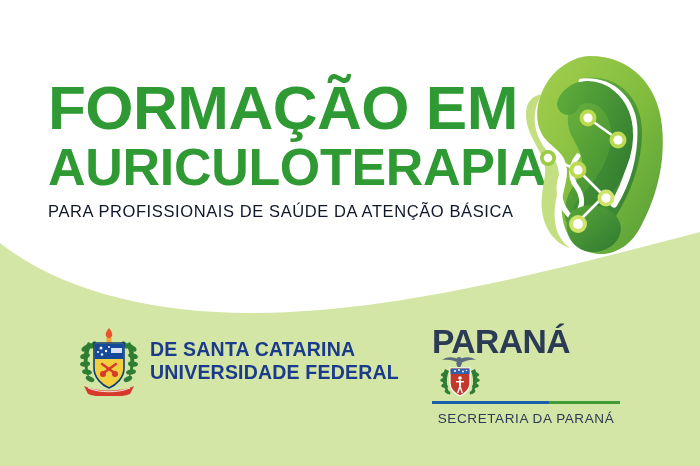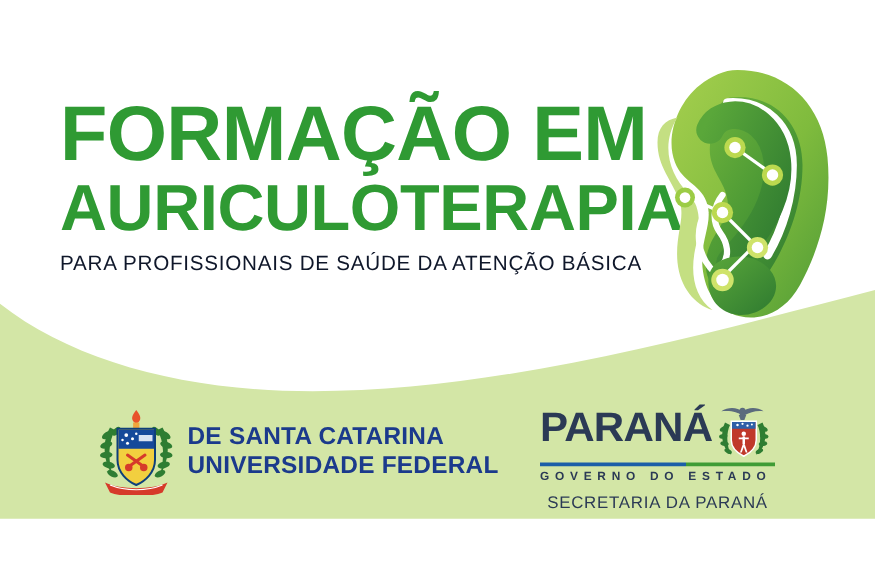--- a/index.html
+++ b/index.html
@@ -4,21 +4,21 @@
 <style>
   html,body{margin:0;padding:0;}
   body{
     width:700px;height:466px;
     background:#ffffff;
     font-family:"Liberation Sans", sans-serif;
     overflow:hidden;
   }
   .banner{
     position:relative;
-    width:700px;height:415px;
+    width:700px;height:466px;
     background:#ffffff;
     overflow:hidden;
   }
   
   .wave-layer{
     position:absolute;left:0;top:0;width:700px;height:466px;
   }
   .wave-layer svg{display:block;width:700px;height:466px;}
 
   
@@ -83,21 +83,21 @@
     white-space:nowrap;
   }
 
   .parana-logo{
     position:absolute;
     left:432px;top:14px;
     width:200px;
   }
   .parana-top{
     position:relative;
-    display:flex;align-items:flex-start;
+    display:flex;align-items:flex-start;flex-direction:column;
   }
   .parana-word{
     color:#2b3a55;
     font-weight:bold;
     font-size:33px;
     line-height:0.95;
     letter-spacing:-0.6px;
     font-style:normal;
     transform:scaleX(1.02);
     transform-origin:left center;
@@ -316,18 +316,17 @@
 
           <g fill="#ffffff">
             <circle cx="22" cy="27" r="1.8"></circle>
             <rect x="21" y="29" width="2" height="7" rx="0.8"></rect>
             <path d="M18,30 L26,30 L26,31.4 L18,31.4 Z"></path>
             <path d="M21,36 L19,42 L20.4,42 L22,37.6 L23.6,42 L25,42 L23,36 Z"></path>
           </g>
         </svg>
       </div>
       <div class="parana-rule"></div>
-      <div class="parana-gov">GOVERNO DO ESTADO</div>
       <div class="parana-sec">SECRETARIA DA PARANÁ</div>
     </div>
 
   </div>
 </div>
 
 </body></html>

